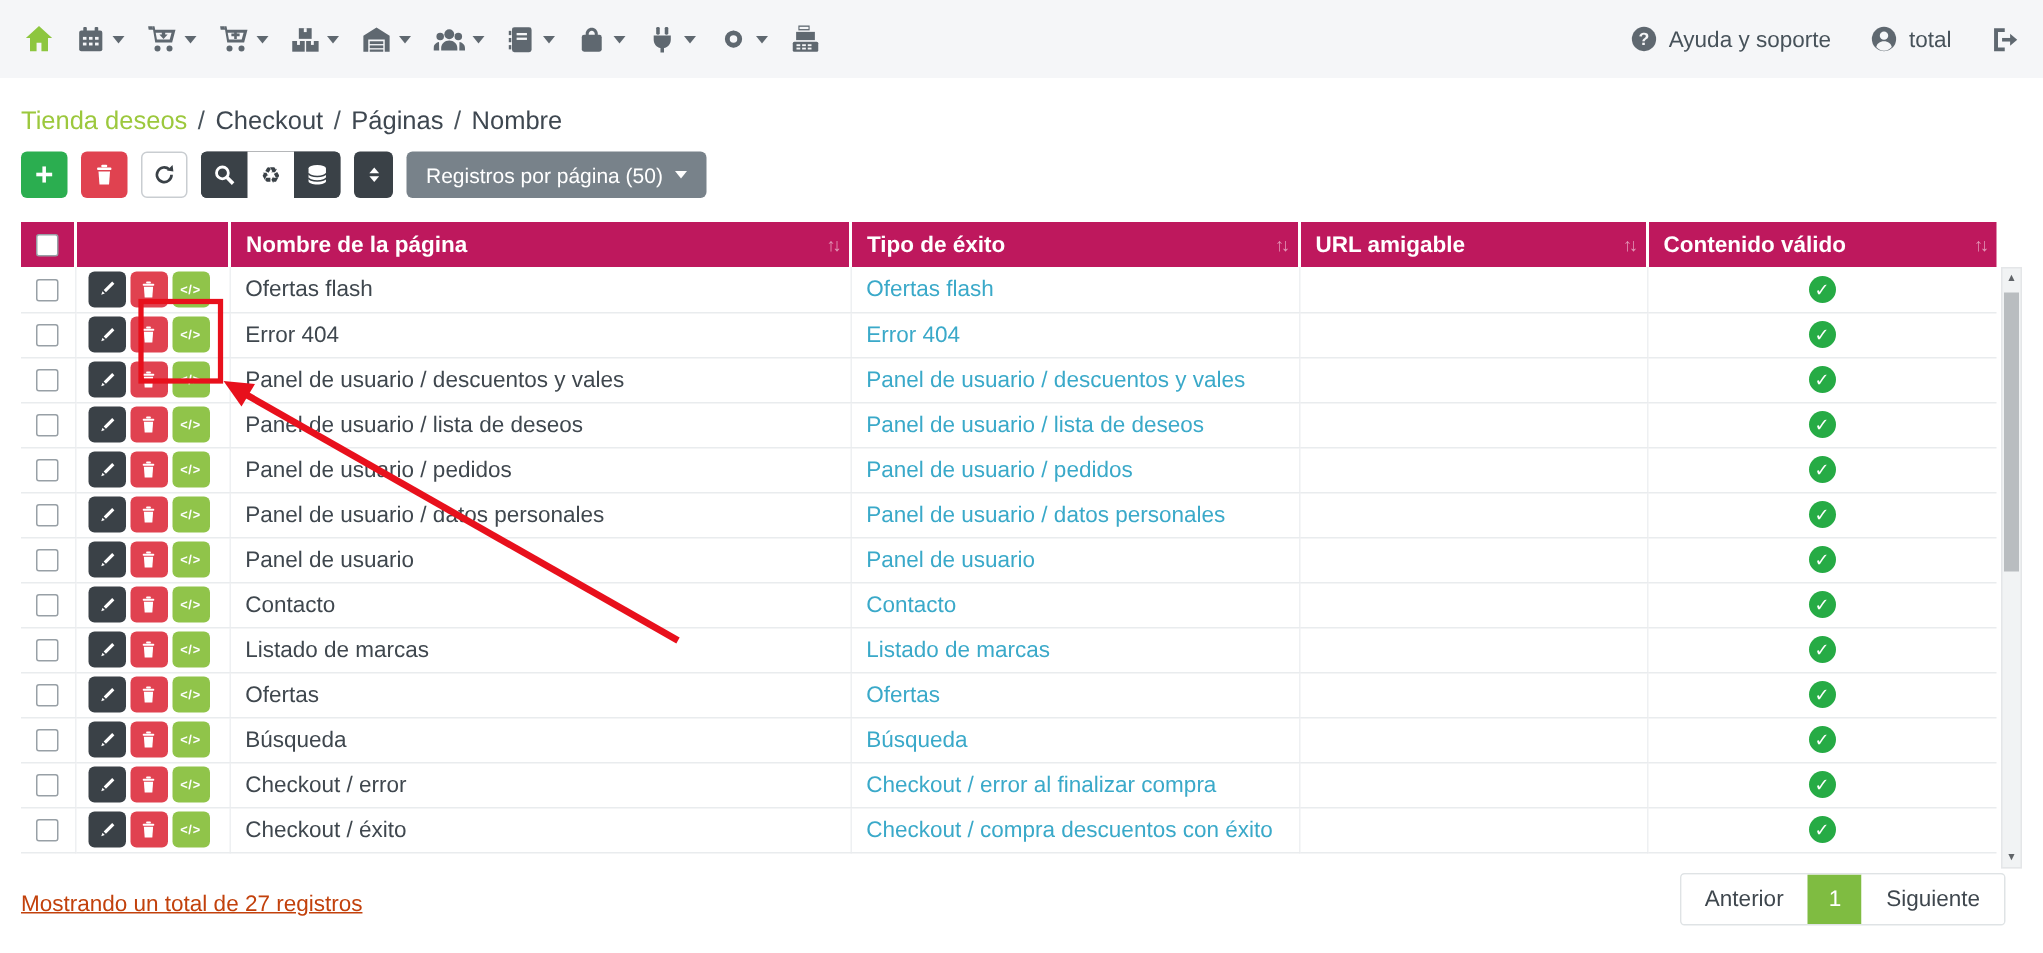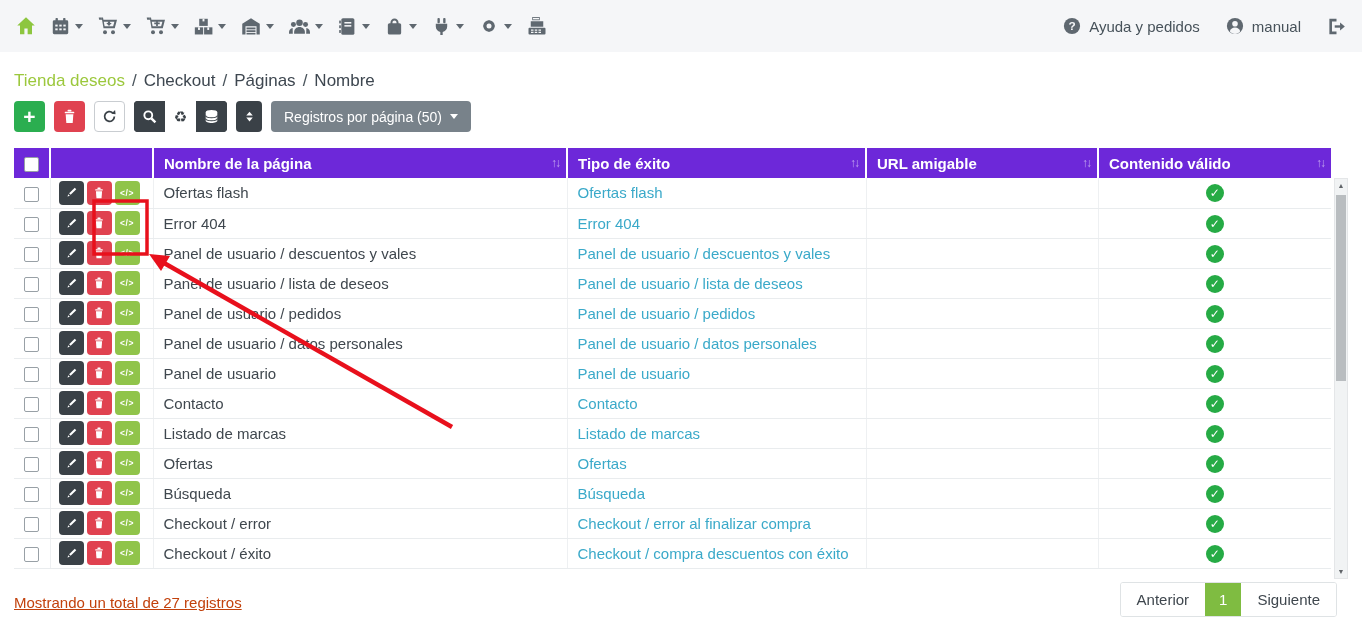--- a/index.html
+++ b/index.html
@@ -36,21 +36,21 @@
     border:none; background:#3a4147; cursor:pointer; }
   .seg.active { background:#fff; }
   .seg .rec { font-size:15px; color:#3a4147; }
   .btn-sort { width:26px; background:#3a4147; }
   .btn-dd { background:#78828a; color:#fff; font-size:14px; padding:0 13px; gap:8px; }
   .caret-w { border-top-color:#fff; }
   
   .table-wrap { position:absolute; top:148px; left:14px; width:1334px; height:432px;
     overflow:hidden; }
   table { border-collapse:collapse; table-layout:fixed; width:1317px; }
-  th { background:#6d28d9; color:#fff; font-size:15px; font-weight:bold;
+  th { background:#be185d; color:#fff; font-size:15px; font-weight:bold;
     height:30px; text-align:left; padding:0 10px; border-right:2px solid #fff;
     position:relative; white-space:nowrap; }
   th:last-child { border-right:none; }
   th.cb-h { text-align:center; padding:0; }
   .sort { position:absolute; right:7px; top:50%; transform:translateY(-50%);
     color:rgba(255,255,255,0.55); font-size:12px; letter-spacing:-2px; font-weight:normal; }
   td { height:30px; border-bottom:1px solid #e9ecee; border-right:1px solid #eef0f2;
     font-size:15px; color:#3f474e; padding:0 10px; white-space:nowrap; overflow:hidden; }
   td:last-child { border-right:none; }
   .cb-cell { text-align:center; padding:0; }
@@ -242,29 +242,29 @@
           </g>
         </svg>
     </div>
   </div>
   <div class="nav-right">
     <div class="nav-item">
       <svg viewBox="0 0 16 16" width="18" height="18">
           <circle cx="8" cy="8" r="7.2" fill="#5f6870"></circle>
           <text x="8" y="11.6" text-anchor="middle" font-size="10.5" font-weight="bold" fill="#f5f6f8">?</text>
         </svg>
-      <span>Ayuda y pedidos</span>
+      <span>Ayuda y soporte</span>
     </div>
     <div class="nav-item">
       <svg viewBox="0 0 16 16" width="18" height="18">
           <circle cx="8" cy="8" r="7.2" fill="#5f6870"></circle>
           <circle cx="8" cy="6" r="2.5" fill="#f5f6f8"></circle>
           <path d="M8 9.3c-2.4 0-4.3 1.5-4.6 3.5 1.2 1.4 2.8 2.2 4.6 2.2s3.4-.8 4.6-2.2c-.3-2-2.2-3.5-4.6-3.5z" fill="#f5f6f8"></path>
         </svg>
-      <span>manual</span>
+      <span>total</span>
     </div>
     <div class="nav-item">
       <svg viewBox="0 0 16 16" width="19" height="19">
           <g fill="#5f6870">
             <path d="M2 1.5h6v2.2H4.2v8.6H8v2.2H2z"></path>
             <rect x="6.5" y="7" width="5" height="2"></rect>
             <polygon points="11,4.6 15,8 11,11.4"></polygon>
           </g>
         </svg>
     </div>

